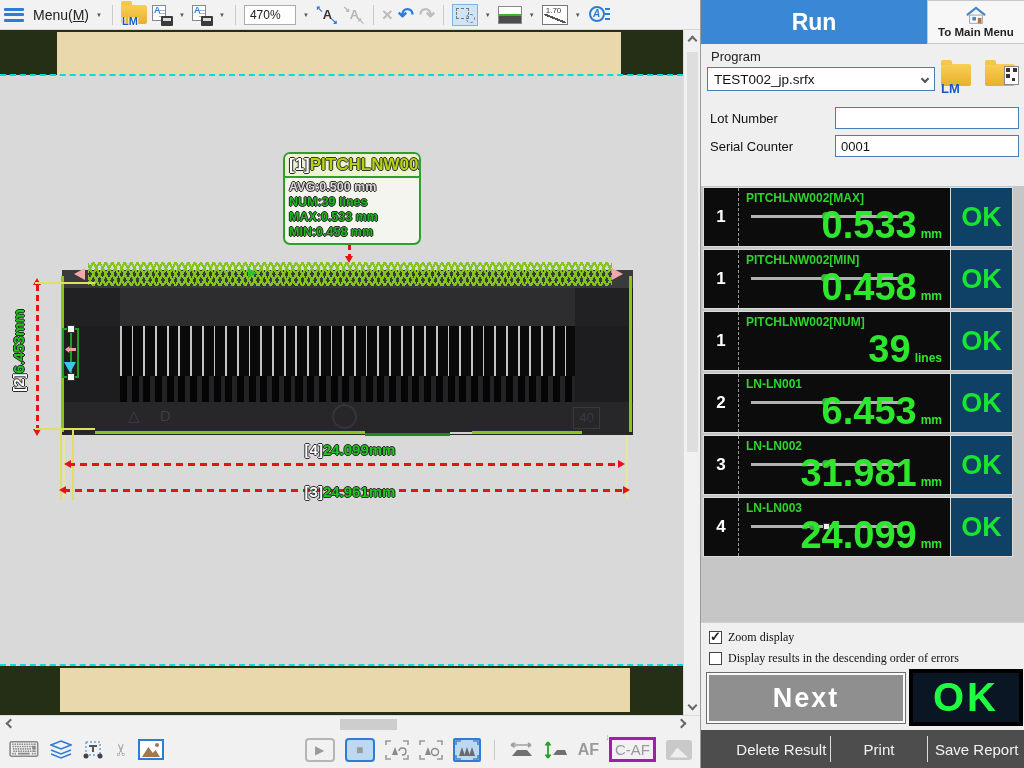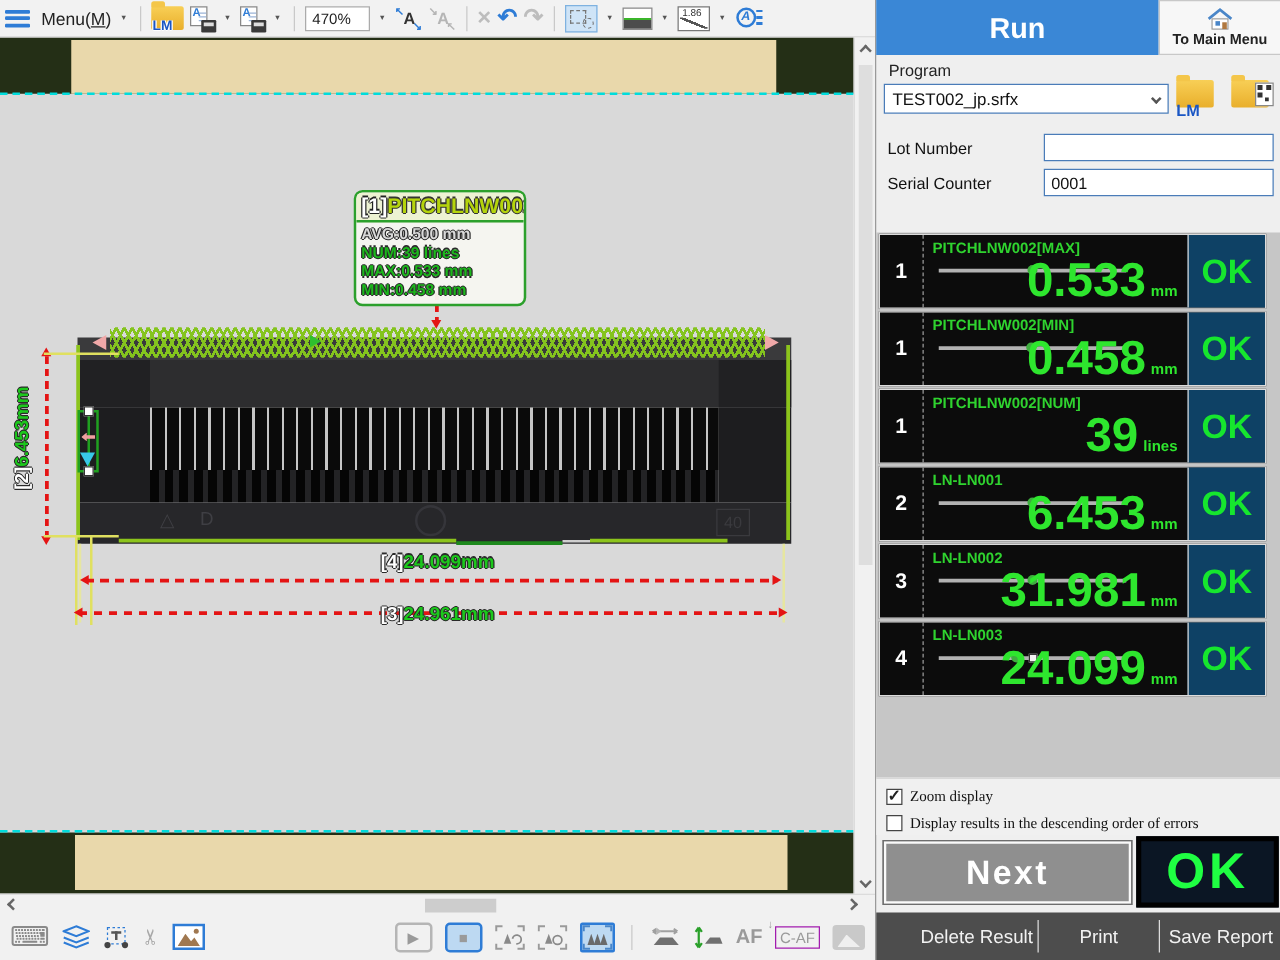--- a/index.html
+++ b/index.html
@@ -143,21 +143,21 @@
   .bt-ico { display:flex; align-items:center; justify-content:center; }
   .kbd { font-size:22px; color:#8a8a8a; }
   .hl { background:#bdd9f2; border:2px solid #2e7cd6 !important; }
   .play-ico, .stop-ico { width:30px; height:24px; border:2px solid #b5b5b5; border-radius:4px;
     color:#9a9a9a; font-size:12px; display:flex; align-items:center; justify-content:center; }
   .pic-ico { width:26px; height:21px; border:2px solid #9a9a9a; background:#fff; position:relative; }
   .pic-ico .mnt { position:absolute; left:2px; bottom:1px; width:18px; height:10px; background:#a07850;
     clip-path:polygon(0 100%,35% 0,60% 60%,75% 30%,100% 100%); }
   .pic-ico .sun { position:absolute; right:3px; top:2px; width:4px; height:4px; border-radius:50%; background:#a07850; }
   .af-lbl { font-size:16px; font-weight:bold; color:#9a9a9a; }
-  .caf-box { border:1px solid #a21caf; color:#9a9a9a; font-size:12px; padding:1px 3px; position:relative; }
+  .caf-box { border:3px solid #a21caf; color:#9a9a9a; font-size:15px; padding:1px 3px; position:relative; }
   .caf-box::before { content:"↓"; position:absolute; left:-7px; top:-8px; font-size:9px; color:#9a9a9a; }
   .cam-ico { width:26px; height:20px; background:#c9c9c9; border-radius:3px; position:relative; }
   .cam-ico::after { content:""; position:absolute; left:4px; bottom:2px; width:18px; height:10px; background:#efefef;
     clip-path:polygon(0 100%,40% 0,100% 100%); }
 
   
   .right-panel { left:700px; top:0; width:324px; height:768px; background:#efefef; border-left:1px solid #9a9a9a; }
   .run-header { left:0; top:0; width:226px; height:44px; background:#3a87d6; display:flex;
     align-items:center; justify-content:center; }
   .run-title { color:#fff; font-size:23px; font-weight:bold; }
@@ -270,21 +270,21 @@
     <span class="tb-glyph g-redo">↷</span>
     <span class="tb-sep"></span>
     <span class="sel-tool">
         <span class="rect"></span>
         <span class="circ"></span>
       </span>
     <span class="caret">▼</span>
     <span class="lvl-ico"></span>
     <span class="caret">▼</span>
     <span class="scale-ico">
-        <span class="num">1.86</span>
+        <span class="num">1.70</span>
         <span class="slash"></span>
       </span>
     <span class="caret">▼</span>
     <span class="asearch">
         <span class="ring">A</span>
         <span class="lines"></span>
       </span>
   </div>
 
   <div class="viewer abs">

